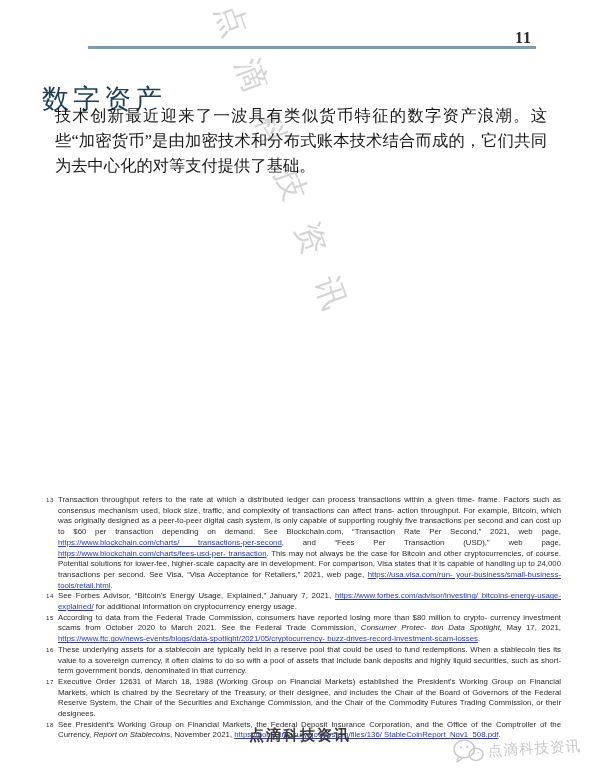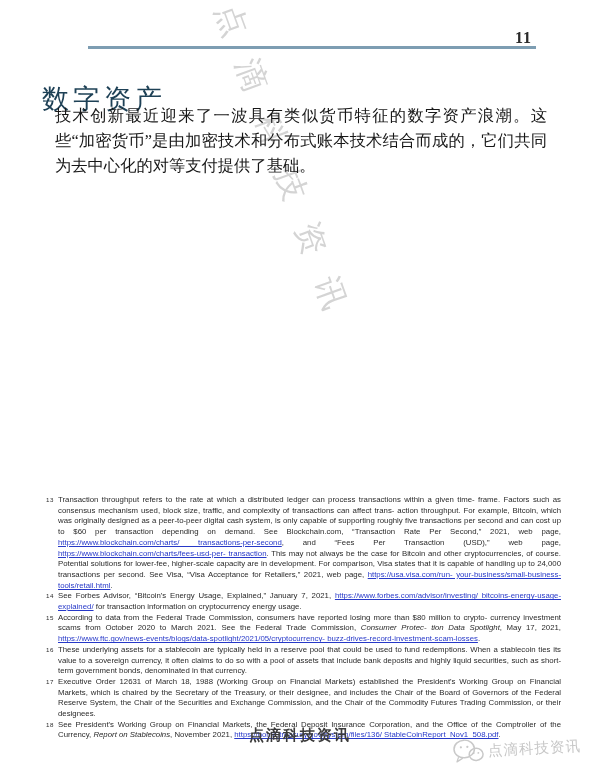--- a/index.html
+++ b/index.html
@@ -41,21 +41,21 @@
   <div class="rule"></div>
 
   <h1 class="title">数字资产</h1>
 
   <div class="article">
       <p class="para"><span>技术创新最近迎来了一波具有类似货币特征的数字资产浪潮。这些“加密货币”是由加密技术和分布式账本技术结合而成的，它们共同为去中心化的对等支付提供了基础。</span></p>
     </div>
 
   <div class="footnotes">
       <div class="footnote"><span class="fn-num">13</span><span>Transaction throughput refers to the rate at which a distributed ledger can process transactions within a given time- frame. Factors such as consensus mechanism used, block size, traffic, and complexity of transactions can affect trans- action throughput. For example, Bitcoin, which was originally designed as a peer-to-peer digital cash system, is only capable of supporting roughly five transactions per second and can cost up to $60 per transaction depending on demand. See Blockchain.com, “Transaction Rate Per Second,” 2021, web page, </span><a class="fn-link">https://www.blockchain.com/charts/ transactions-per-second</a><span>, and “Fees Per Transaction (USD),” web page, </span><a class="fn-link">https://www.blockchain.com/charts/fees-usd-per- transaction</a><span>. This may not always be the case for Bitcoin and other cryptocurrencies, of course. Potential solutions for lower-fee, higher-scale capacity are in development. For comparison, Visa states that it is capable of handling up to 24,000 transactions per second. See Visa, “Visa Acceptance for Retailers,” 2021, web page, </span><a class="fn-link">https://usa.visa.com/run- your-business/small-business-tools/retail.html</a><span>.</span></div>
-      <div class="footnote"><span class="fn-num">14</span><span>See Forbes Advisor, “Bitcoin's Energy Usage, Explained,” January 7, 2021, </span><a class="fn-link">https://www.forbes.com/advisor/investing/ bitcoins-energy-usage-explained/</a><span> for transaction information on cryptocurrency energy usage.</span></div>
+      <div class="footnote"><span class="fn-num">14</span><span>See Forbes Advisor, “Bitcoin's Energy Usage, Explained,” January 7, 2021, </span><a class="fn-link">https://www.forbes.com/advisor/investing/ bitcoins-energy-usage-explained/</a><span> for additional information on cryptocurrency energy usage.</span></div>
       <div class="footnote"><span class="fn-num">15</span><span>According to data from the Federal Trade Commission, consumers have reported losing more than $80 million to crypto- currency investment scams from October 2020 to March 2021. See the Federal Trade Commission, </span><span class="i">Consumer Protec- tion Data Spotlight</span><span>, May 17, 2021, </span><a class="fn-link">https://www.ftc.gov/news-events/blogs/data-spotlight/2021/05/cryptocurrency- buzz-drives-record-investment-scam-losses</a><span>.</span></div>
       <div class="footnote"><span class="fn-num">16</span><span>These underlying assets for a stablecoin are typically held in a reserve pool that could be used to fund redemptions. When a stablecoin ties its value to a sovereign currency, it often claims to do so with a pool of assets that include bank deposits and highly liquid securities, such as short-term government bonds, denominated in that currency.</span></div>
       <div class="footnote"><span class="fn-num">17</span><span>Executive Order 12631 of March 18, 1988 (Working Group on Financial Markets) established the President's Working Group on Financial Markets, which is chaired by the Secretary of the Treasury, or their designee, and includes the Chair of the Board of Governors of the Federal Reserve System, the Chair of the Securities and Exchange Commission, and the Chair of the Commodity Futures Trading Commission, or their designees.</span></div>
       <div class="footnote"><span class="fn-num">18</span><span>See President's Working Group on Financial Markets, the Federal Deposit Insurance Corporation, and the Office of the Comptroller of the Currency, </span><span class="i">Report on Stablecoins</span><span>, November 2021, </span><a class="fn-link">https://home.treasury.gov/system/files/136/ StableCoinReport_Nov1_508.pdf</a><span>.</span></div>
     </div>
 
   <div class="footer-center">点滴科技资讯</div>
 
   <div class="brand">
     <span>

